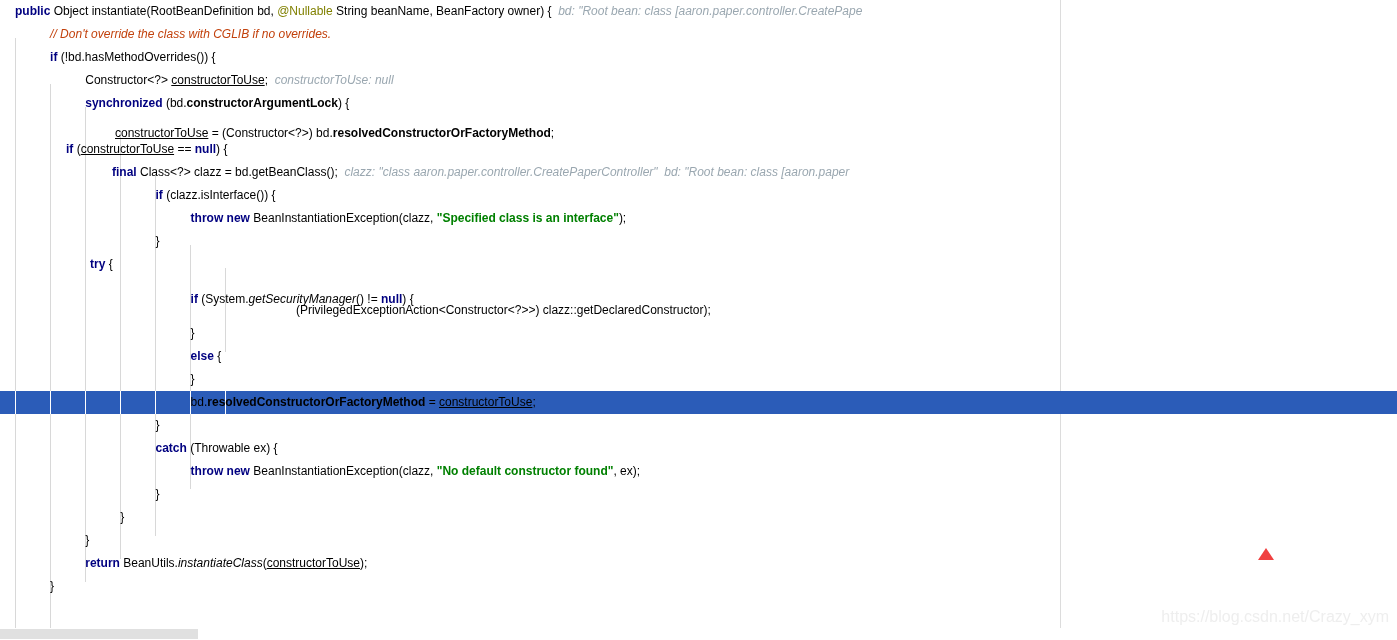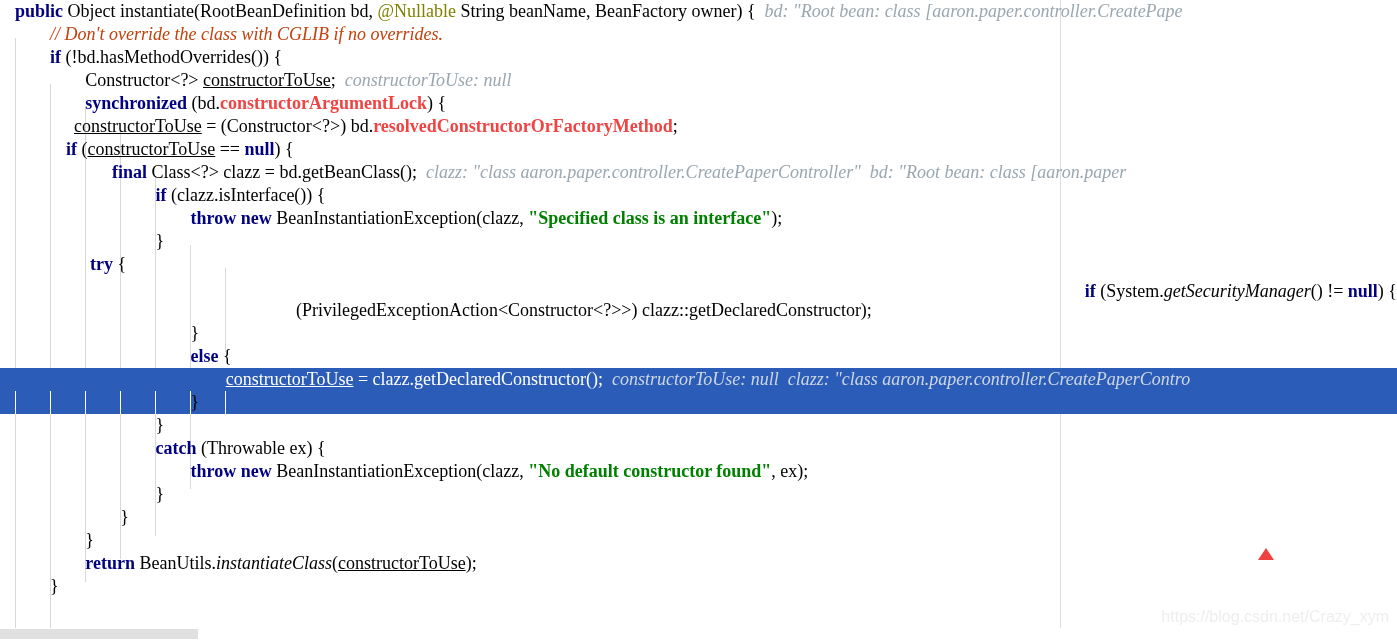--- a/index.html
+++ b/index.html
@@ -30,37 +30,37 @@
     width: 1397px;
     height: 628px;
     overflow: hidden;
   }
 
   .code-line {
     position: relative;
     height: 23px;
     line-height: 23px;
     white-space: pre;
-    font-family: Liberation Serif, serif;
-    font-size: 18px;
+    font-family: Liberation Sans, sans-serif;
+    font-size: 12px;
     letter-spacing: 0px;
     color: #000000;
     z-index: 3;
   }
 
   .line-selected {
     background: #2b5cb8;
     color: #ffffff;
   }
 
   
   .kw       { color: #000080; font-weight: bold; }
   .str      { color: #008000; font-weight: bold; }
   .cmt      { color: #c2410c; font-style: italic; }
-  .field    { color: #ef4444; font-weight: bold; }
+  .field    { color: #000000; font-weight: bold; }
   .anno     { color: #808000; }
   .ital     { font-style: italic; }
   .plain    { color: #000000; }
   .ul       { text-decoration: underline; }
   .hint     { color: #9aa7b0; font-style: italic; }
   .line-selected .hint { color: #cdd7e3; }
   .line-selected .ul   { text-decoration: underline; }
   .line-selected .plain { color: #ffffff; }
 
   
@@ -171,33 +171,33 @@
       <div class="sel-gap" style="left: 190px;"></div>
       <div class="sel-gap" style="left: 225px;"></div>
     </div>
 
   <div id="code-area">
       <div class="code-line" style="padding-left: 15px; top: 0px;"><span class="kw">public</span><span class="plain"> Object instantiate(RootBeanDefinition bd, </span><span class="anno">@Nullable</span><span class="plain"> String beanName, BeanFactory owner) {</span><span class="hint">  bd: "Root bean: class [aaron.paper.controller.CreatePape</span></div>
       <div class="code-line" style="padding-left: 50.12px; top: 0px;"><span class="cmt">// Don't override the class with CGLIB if no overrides.</span></div>
       <div class="code-line" style="padding-left: 50.12px; top: 0px;"><span class="kw">if</span><span class="plain"> (!bd.hasMethodOverrides()) {</span></div>
       <div class="code-line" style="padding-left: 85.24px; top: 0px;"><span class="plain">Constructor&lt;?&gt; </span><span class="plain ul">constructorToUse</span><span class="plain">;</span><span class="hint">  constructorToUse: null</span></div>
       <div class="code-line" style="padding-left: 85.24px; top: 0px;"><span class="kw">synchronized</span><span class="plain"> (bd.</span><span class="field">constructorArgumentLock</span><span class="plain">) {</span></div>
-      <div class="code-line" style="padding-left: 74px; top: 0px;"><span class="plain ul">constructorToUse</span><span class="plain"> = (Constructor&lt;?&gt;) bd.</span><span class="field">resolvedConstructorOrFactoryMethod</span><span class="plain">;</span></div>
+      <div class="code-line" style="padding-left: 115px; top: 7px;"><span class="plain ul">constructorToUse</span><span class="plain"> = (Constructor&lt;?&gt;) bd.</span><span class="field">resolvedConstructorOrFactoryMethod</span><span class="plain">;</span></div>
       <div class="code-line" style="padding-left: 66px; top: 0px;"><span class="kw">if</span><span class="plain"> (</span><span class="plain ul">constructorToUse</span><span class="plain"> == </span><span class="kw">null</span><span class="plain">) {</span></div>
       <div class="code-line" style="padding-left: 112px; top: 0px;"><span class="kw">final</span><span class="plain"> Class&lt;?&gt; clazz = bd.getBeanClass();</span><span class="hint">  clazz: "class aaron.paper.controller.CreatePaperController"  bd: "Root bean: class [aaron.paper</span></div>
       <div class="code-line" style="padding-left: 155.48px; top: 0px;"><span class="kw">if</span><span class="plain"> (clazz.isInterface()) {</span></div>
       <div class="code-line" style="padding-left: 190.6px; top: 0px;"><span class="kw">throw</span><span class="plain"> </span><span class="kw">new</span><span class="plain"> BeanInstantiationException(clazz, </span><span class="str">"Specified class is an interface"</span><span class="plain">);</span></div>
       <div class="code-line" style="padding-left: 155.48px; top: 0px;"><span class="plain">}</span></div>
       <div class="code-line" style="padding-left: 90px; top: 0px;"><span class="kw">try</span><span class="plain"> {</span></div>
-      <div class="code-line" style="padding-left: 190.6px; top: 4px; text-align: right;"><span class="kw">if</span><span class="plain"> (System.</span><span class="plain ital">getSecurityManager</span><span class="plain">() != </span><span class="kw">null</span><span class="plain">) {</span></div>
+      <div class="code-line" style="padding-left: 190.6px; top: 12px;"><span class="kw">if</span><span class="plain"> (System.</span><span class="plain ital">getSecurityManager</span><span class="plain">() != </span><span class="kw">null</span><span class="plain">) {</span></div>
       <div class="code-line" style="padding-left: 295.96px; top: 0px;"><span class="plain">(PrivilegedExceptionAction&lt;Constructor&lt;?&gt;&gt;) clazz::getDeclaredConstructor);</span></div>
       <div class="code-line" style="padding-left: 190.6px; top: 0px;"><span class="plain">}</span></div>
       <div class="code-line" style="padding-left: 190.6px; top: 0px;"><span class="kw">else</span><span class="plain"> {</span></div>
-      <div class="code-line line-selected" style="padding-left: 225.72px; top: 0px;"><span class="plain ul">constructorToUse</span><span class="plain"> = clazz.getDeclaredConstructor();</span><span class="hint">  constructorToUse: null  clazz: "class aaron.paper.controller.CreatePaperContro</span></div>
       <div class="code-line" style="padding-left: 190.6px; top: 0px;"><span class="plain">}</span></div>
+      <div class="code-line" style="padding-left: 190.6px; top: 0px;"><span class="plain">bd.</span><span class="field">resolvedConstructorOrFactoryMethod</span><span class="plain"> = </span><span class="plain ul">constructorToUse</span><span class="plain">;</span></div>
       <div class="code-line" style="padding-left: 155.48px; top: 0px;"><span class="plain">}</span></div>
       <div class="code-line" style="padding-left: 155.48px; top: 0px;"><span class="kw">catch</span><span class="plain"> (Throwable ex) {</span></div>
       <div class="code-line" style="padding-left: 190.6px; top: 0px;"><span class="kw">throw</span><span class="plain"> </span><span class="kw">new</span><span class="plain"> BeanInstantiationException(clazz, </span><span class="str">"No default constructor found"</span><span class="plain">, ex);</span></div>
       <div class="code-line" style="padding-left: 155.48px; top: 0px;"><span class="plain">}</span></div>
       <div class="code-line" style="padding-left: 120.36px; top: 0px;"><span class="plain">}</span></div>
       <div class="code-line" style="padding-left: 85.24px; top: 0px;"><span class="plain">}</span></div>
       <div class="code-line" style="padding-left: 85.24px; top: 0px;"><span class="kw">return</span><span class="plain"> BeanUtils.</span><span class="plain ital">instantiateClass</span><span class="plain">(</span><span class="plain ul">constructorToUse</span><span class="plain">);</span></div>
       <div class="code-line" style="padding-left: 50.12px; top: 0px;"><span class="plain">}</span></div>
     </div>
 

